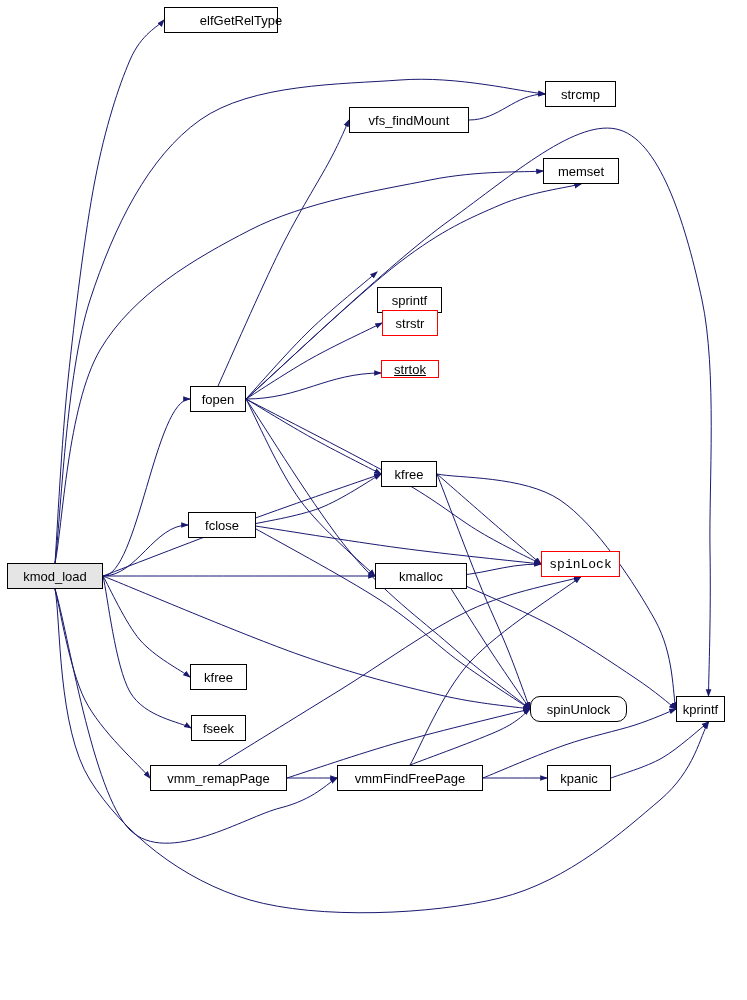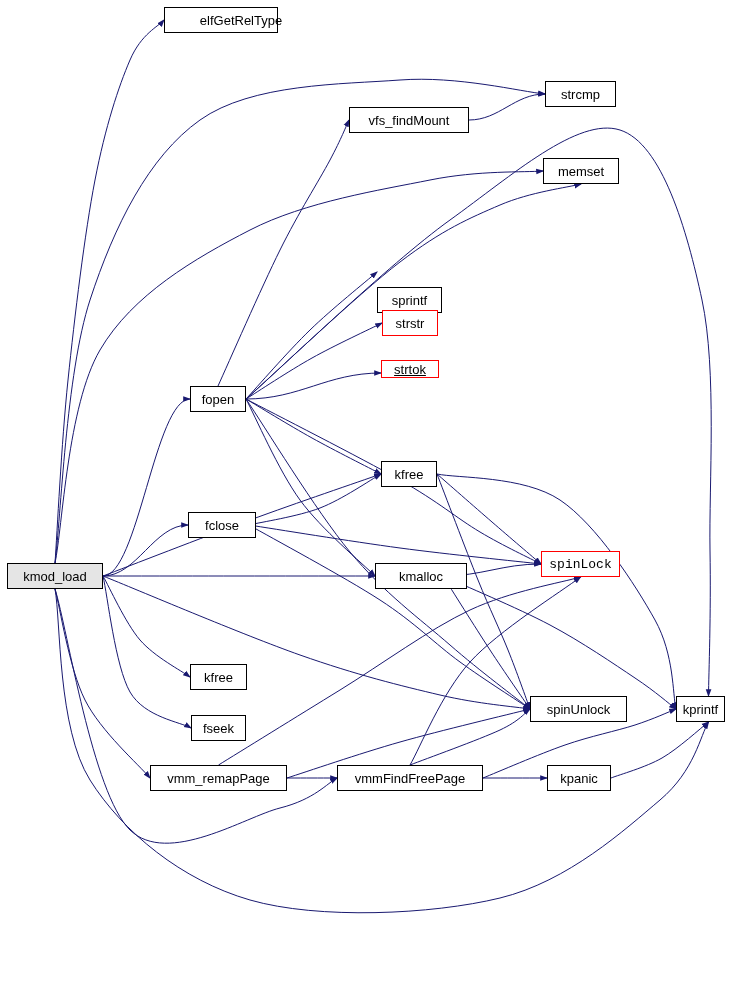--- a/index.html
+++ b/index.html
@@ -136,21 +136,21 @@
     </div>
     <div class="node normal" style="left: 375px; top: 563px; width: 92px; height: 26px;">
       <span>kmalloc</span>
     </div>
     <div class="node normal" style="left: 190px; top: 664px; width: 57px; height: 26px;">
       <span>kfree</span>
     </div>
     <div class="node normal" style="left: 191px; top: 715px; width: 55px; height: 26px;">
       <span>fseek</span>
     </div>
-    <div class="node normal" style="left: 530px; top: 696px; width: 97px; height: 26px;">
+    <div class="node normal" style="left: 530px; top: 696px; width: 97px; height: 26px; border-radius: 10px;">
       <span>spinUnlock</span>
     </div>
     <div class="node normal" style="left: 676px; top: 696px; width: 49px; height: 26px;">
       <span>kprintf</span>
     </div>
     <div class="node normal" style="left: 337px; top: 765px; width: 146px; height: 26px;">
       <span>vmmFindFreePage</span>
     </div>
     <div class="node normal" style="left: 150px; top: 765px; width: 137px; height: 26px;">
       <span>vmm_remapPage</span>

